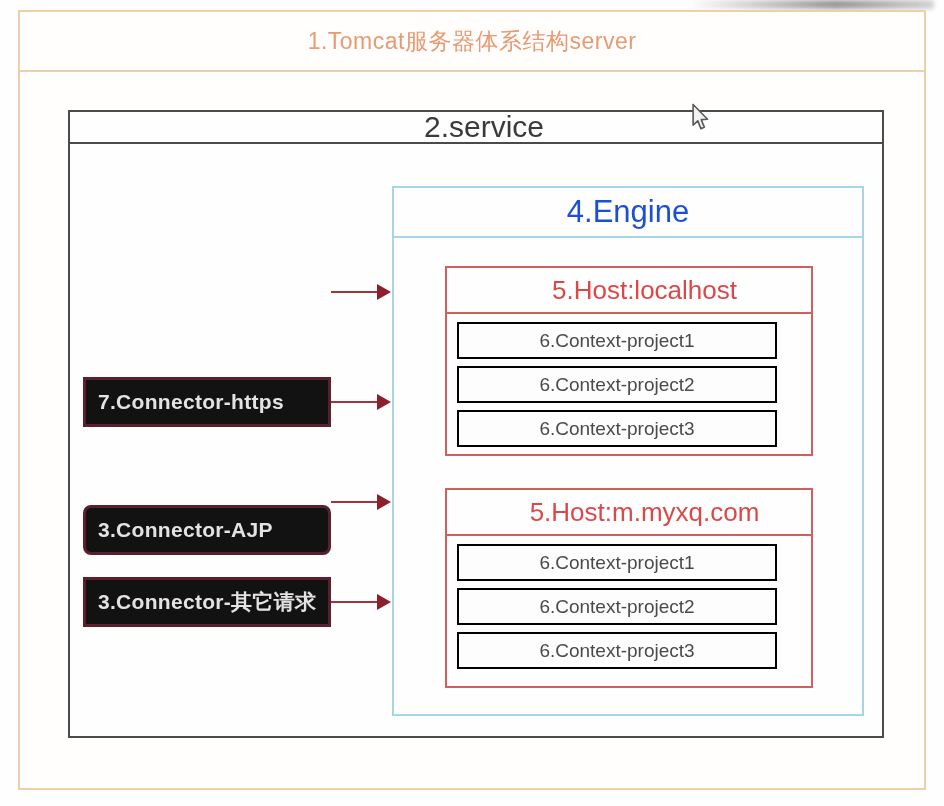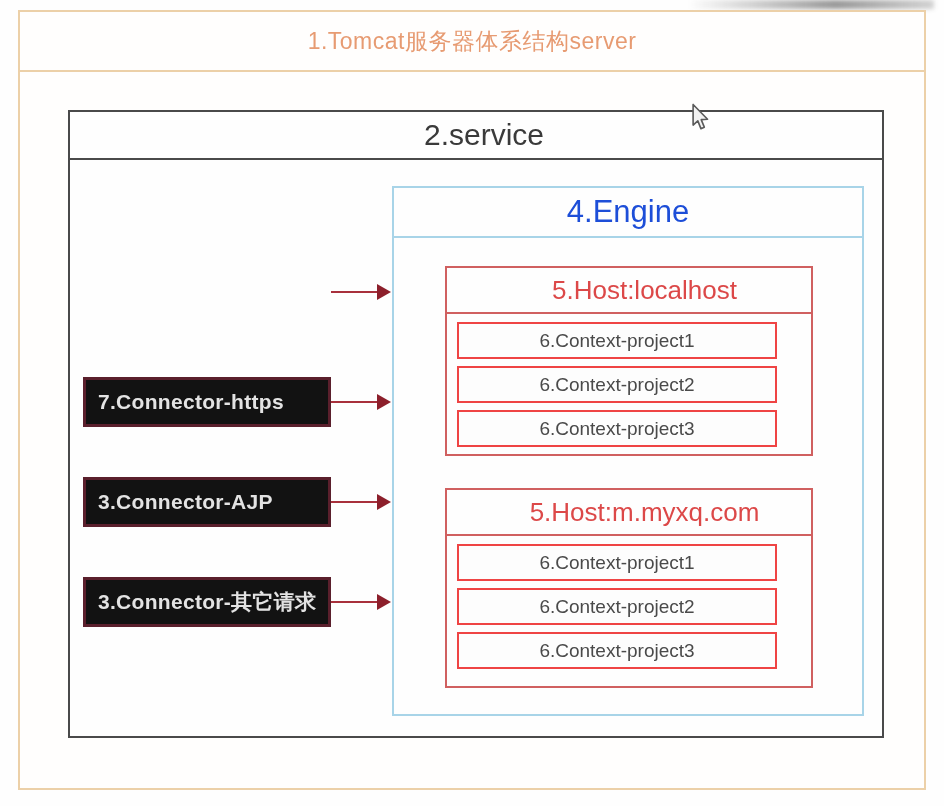--- a/index.html
+++ b/index.html
@@ -21,21 +21,21 @@
     display: flex; align-items: center; justify-content: center;
     font-size: 23px; color: #e79b72; letter-spacing: 0.5px;
   }
 
   
   .service-box {
     position: absolute; left: 68px; top: 110px; width: 816px; height: 628px;
     border: 2px solid #4a4a4a; background: #fefefe;
   }
   .service-title-bar {
-    position: absolute; left: 0; top: 0; width: 100%; height: 48px;
+    position: absolute; left: 0; top: 0; width: 100%; height: 32px;
     border-bottom: 2px solid #4a4a4a;
     display: flex; align-items: center; justify-content: center;
     font-size: 30px; color: #3a3a3a; padding-left: 16px;
   }
 
   
   .engine-box {
     position: absolute; left: 392px; top: 186px; width: 472px; height: 530px;
     border: 2px solid #a8d4e8; background: #fefefe;
   }
@@ -54,36 +54,36 @@
   .host-box.host-1 { left: 445px; top: 266px; height: 190px; }
   .host-box.host-2 { left: 445px; top: 488px; height: 200px; }
   .host-title-bar {
     height: 46px; border-bottom: 2px solid #d06060;
     display: flex; align-items: center; justify-content: center;
     font-size: 26px; color: #dc4848; padding-left: 31px;
   }
   .context-list { padding: 8px 0 0 10px; }
   .context-box {
     width: 320px; height: 37px; margin-bottom: 7px;
-    border: 2px solid #ef4444; background: #fdfdfd;
+    border: 2px solid #000000; background: #fdfdfd;
     display: flex; align-items: center; justify-content: center;
     font-size: 19px; color: #4a4a4a;
   }
 
   
   .connector-box {
     position: absolute; left: 83px; width: 248px; height: 50px;
     background: #121212; border: 3px solid #5a1f2c;
     display: flex; align-items: center;
     padding-left: 12px;
     font-size: 21px; font-weight: 700; color: #e3e3e3; letter-spacing: 0.3px;
   }
   .connector-1 { top: 267px; }
   .connector-2 { top: 377px; }
-  .connector-3 { top: 477px; }
+  .connector-3 { top: 505px; border-radius: 8px; }
   .connector-4 { top: 577px; }
 
   
   .arrow { position: absolute; left: 331px; width: 60px; height: 16px; }
   .arrow-1 { top: 284px; }
   .arrow-2 { top: 394px; }
   .arrow-3 { top: 494px; }
   .arrow-4 { top: 594px; }
   .arrow-line {
     position: absolute; left: 0; top: 7px; width: 48px; height: 2px; background: #a8303c;

